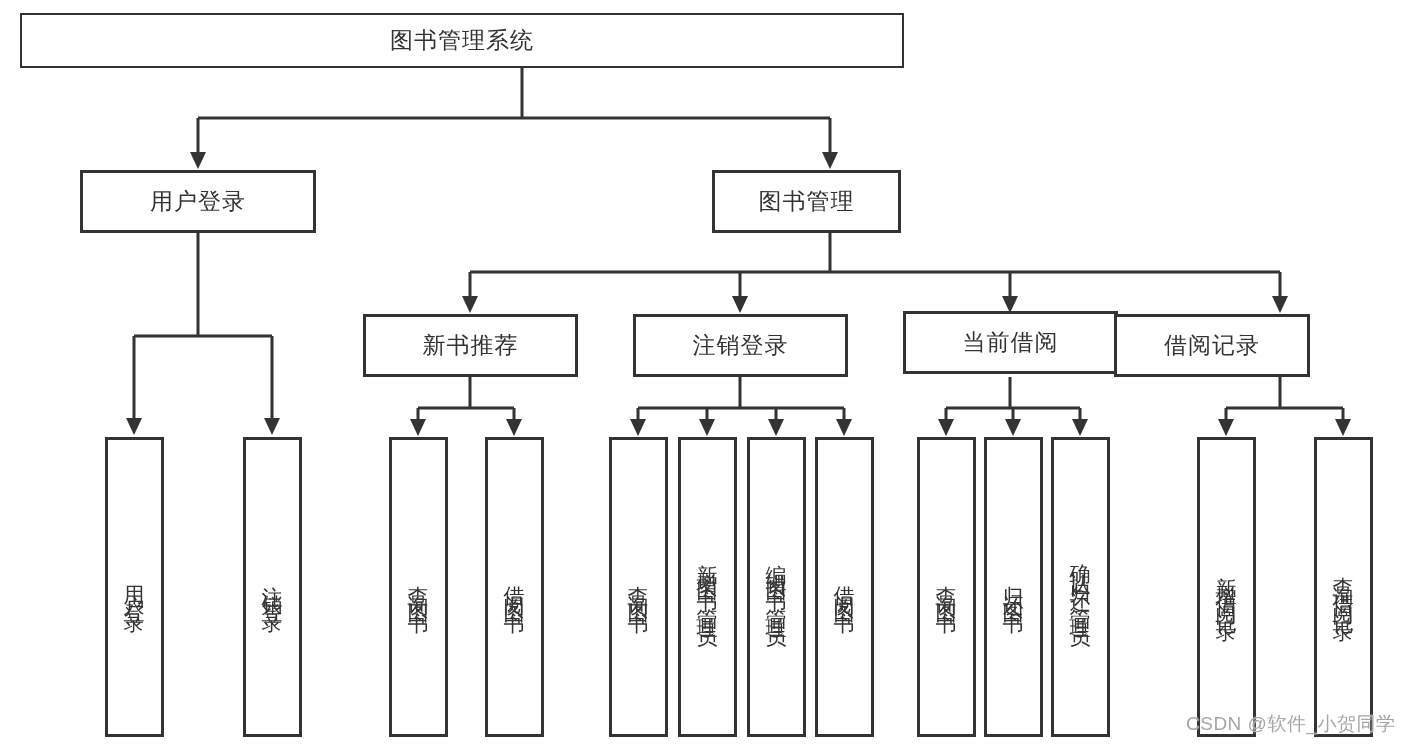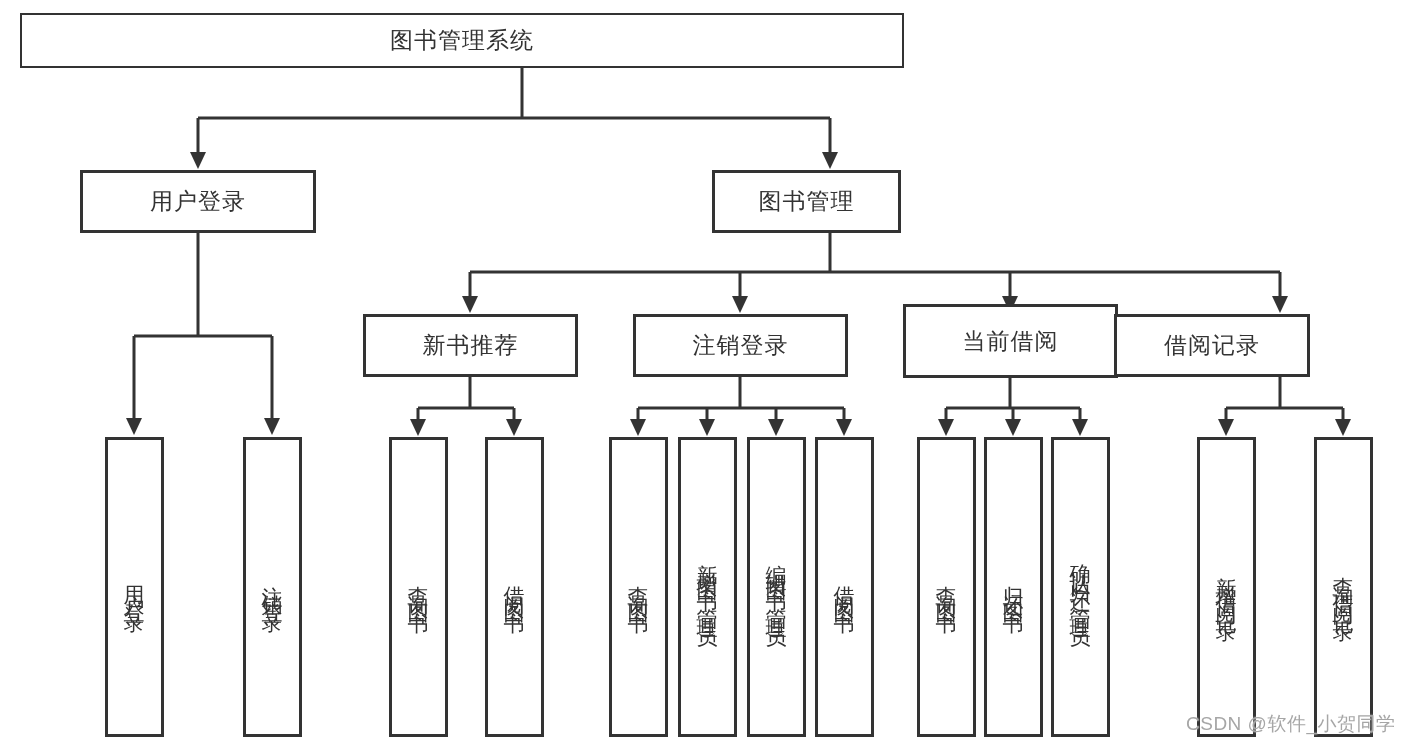--- a/index.html
+++ b/index.html
@@ -75,21 +75,21 @@
   <div class="node" style="left:712px;top:170px;width:189px;height:63px;">
     <span>图书管理</span>
   </div>
 
   <div class="node" style="left:363px;top:314px;width:215px;height:63px;">
     <span>新书推荐</span>
   </div>
   <div class="node" style="left:633px;top:314px;width:215px;height:63px;">
     <span>注销登录</span>
   </div>
-  <div class="node" style="left:903px;top:304px;width:215px;height:74px;text-align:center;">
+  <div class="node" style="left:903px;top:311px;width:215px;height:63px;text-align:center;">
     <span>当前借阅</span>
   </div>
   <div class="node" style="left:1114px;top:314px;width:196px;height:63px;">
     <span>借阅记录</span>
   </div>
 
   <div class="node leaf" style="left:105px;top:437px;width:59px;height:300px;">
     <span class="v-label">用户登录</span>
   </div>
   <div class="node leaf" style="left:243px;top:437px;width:59px;height:300px;">

